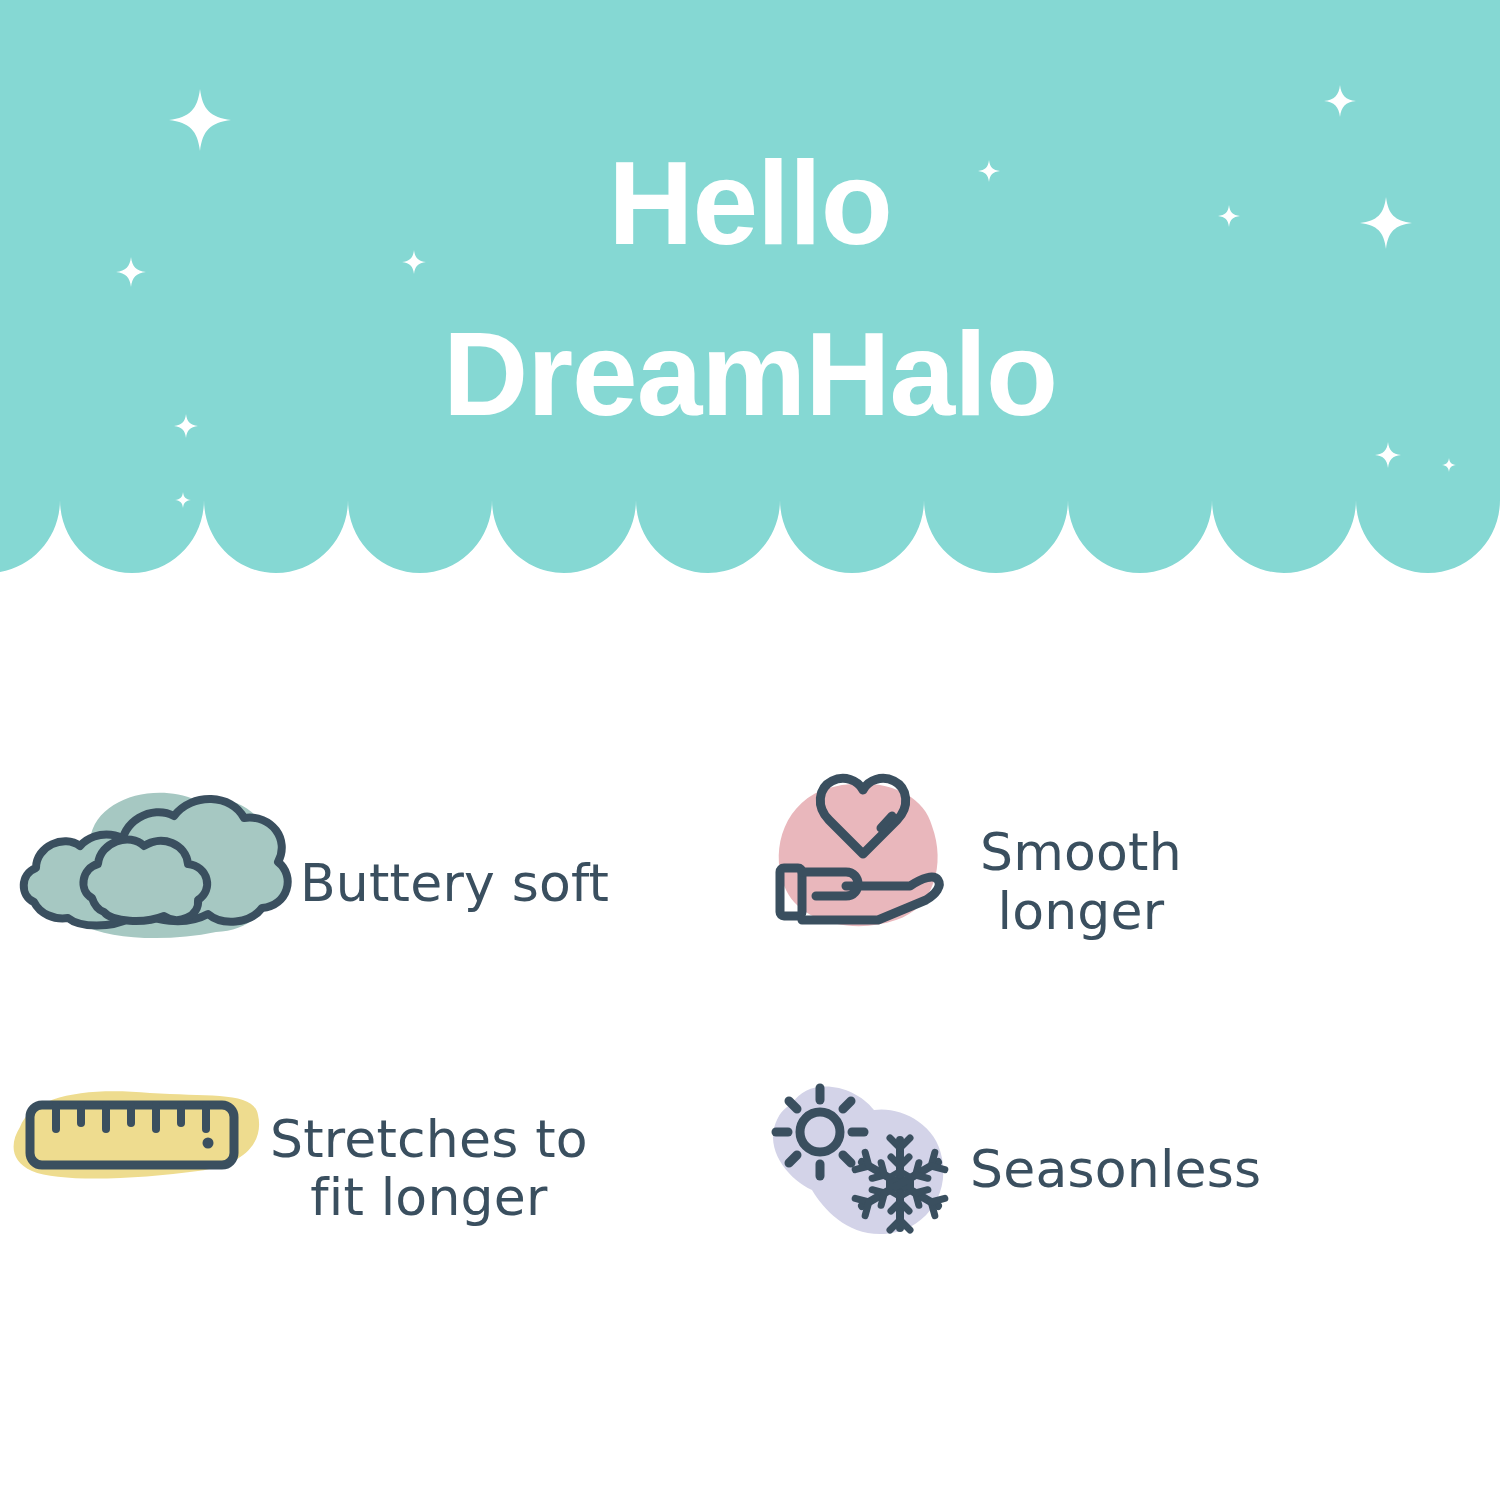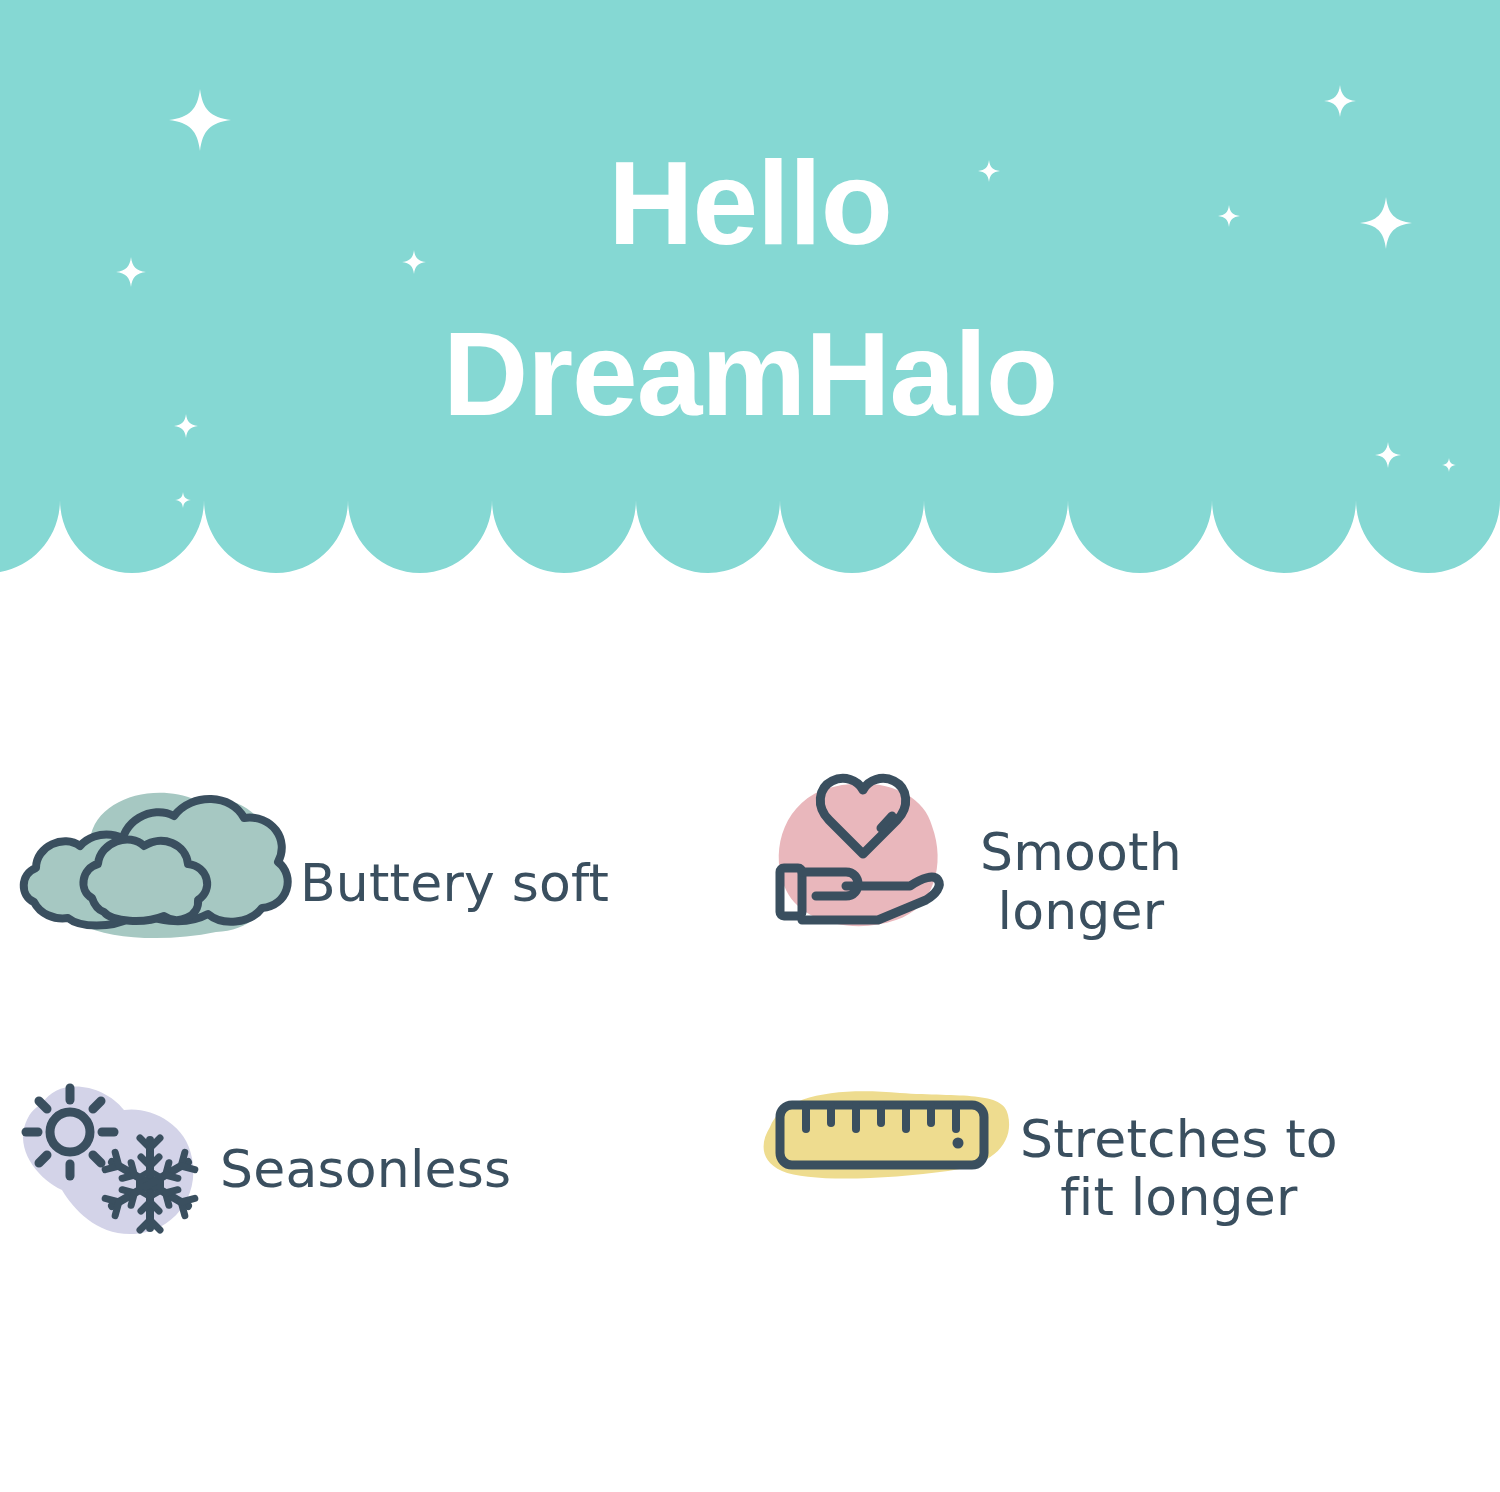--- a/index.html
+++ b/index.html
@@ -212,20 +212,45 @@
         <rect x="30" y="100" width="22" height="48" rx="4" fill="none" stroke="#3A4F5F" stroke-width="9" stroke-linejoin="round"></rect>
 
         <path d="M52,104 H96 C104,104 108,110 108,116 C108,122 104,128 96,128 H66
                  M96,118 H160 C172,110 184,106 188,112 C192,118 186,126 176,132
                  L128,152 H52" fill="none" stroke="#3A4F5F" stroke-width="9" stroke-linecap="round" stroke-linejoin="round"></path>
       </svg>
       <div class="feature-label">Smooth
 longer</div>
     </div>
 
+    <div class="feature cell-stretches">
+      <svg class="feature-icon" width="270" height="130" viewBox="0 0 270 130">
+
+        <path d="M20,46 C32,14 88,6 150,12 C210,16 254,10 258,34
+                 C264,60 246,84 198,90 C140,98 60,102 32,90
+                 C10,80 10,62 20,46 Z" fill="#EEDC8F"></path>
+
+        <rect x="30" y="24" width="204" height="60" rx="12" fill="#EEDC8F" stroke="#3A4F5F" stroke-width="9"></rect>
+
+        <g stroke="#3A4F5F" stroke-width="8" stroke-linecap="round">
+          <line x1="56" y1="24" x2="56" y2="48"></line>
+          <line x1="81" y1="24" x2="81" y2="42"></line>
+          <line x1="106" y1="24" x2="106" y2="48"></line>
+          <line x1="131" y1="24" x2="131" y2="42"></line>
+          <line x1="156" y1="24" x2="156" y2="48"></line>
+          <line x1="181" y1="24" x2="181" y2="42"></line>
+          <line x1="206" y1="24" x2="206" y2="48"></line>
+        </g>
+
+        <circle cx="208" cy="62" r="5.5" fill="#3A4F5F"></circle>
+      </svg>
+      <div class="feature-label">Stretches to
+fit longer</div>
+    </div>
+
     <div class="feature cell-seasonless">
       <svg class="feature-icon" width="220" height="180" viewBox="0 0 220 180">
 
         <path d="M42,38 C58,10 104,18 124,44 C148,40 186,56 192,92
                  C200,132 172,166 134,168 C98,170 74,144 62,124
                  C40,114 18,88 24,62 C28,48 34,42 42,38 Z" fill="#D3D3E8"></path>
 
         <g stroke="#3A4F5F" stroke-width="9" stroke-linecap="round" fill="none">
           <circle cx="70" cy="66" r="20"></circle>
           <line x1="70" y1="22" x2="70" y2="34"></line>
@@ -276,39 +301,14 @@
             <line x1="0" y1="18" x2="-9" y2="27"></line>
               <line x1="0" y1="18" x2="9" y2="27"></line>
           </g>
 
           <path d="M0,-13 L11,-6.5 L11,6.5 L0,13 L-11,6.5 L-11,-6.5 Z" stroke-width="6"></path>
         </g>
       </svg>
       <div class="feature-label">Seasonless</div>
     </div>
 
-    <div class="feature cell-stretches">
-      <svg class="feature-icon" width="270" height="130" viewBox="0 0 270 130">
-
-        <path d="M20,46 C32,14 88,6 150,12 C210,16 254,10 258,34
-                 C264,60 246,84 198,90 C140,98 60,102 32,90
-                 C10,80 10,62 20,46 Z" fill="#EEDC8F"></path>
-
-        <rect x="30" y="24" width="204" height="60" rx="12" fill="#EEDC8F" stroke="#3A4F5F" stroke-width="9"></rect>
-
-        <g stroke="#3A4F5F" stroke-width="8" stroke-linecap="round">
-          <line x1="56" y1="24" x2="56" y2="48"></line>
-          <line x1="81" y1="24" x2="81" y2="42"></line>
-          <line x1="106" y1="24" x2="106" y2="48"></line>
-          <line x1="131" y1="24" x2="131" y2="42"></line>
-          <line x1="156" y1="24" x2="156" y2="48"></line>
-          <line x1="181" y1="24" x2="181" y2="42"></line>
-          <line x1="206" y1="24" x2="206" y2="48"></line>
-        </g>
-
-        <circle cx="208" cy="62" r="5.5" fill="#3A4F5F"></circle>
-      </svg>
-      <div class="feature-label">Stretches to
-fit longer</div>
-    </div>
-
   </div>
 </div>
 
 </body></html>

